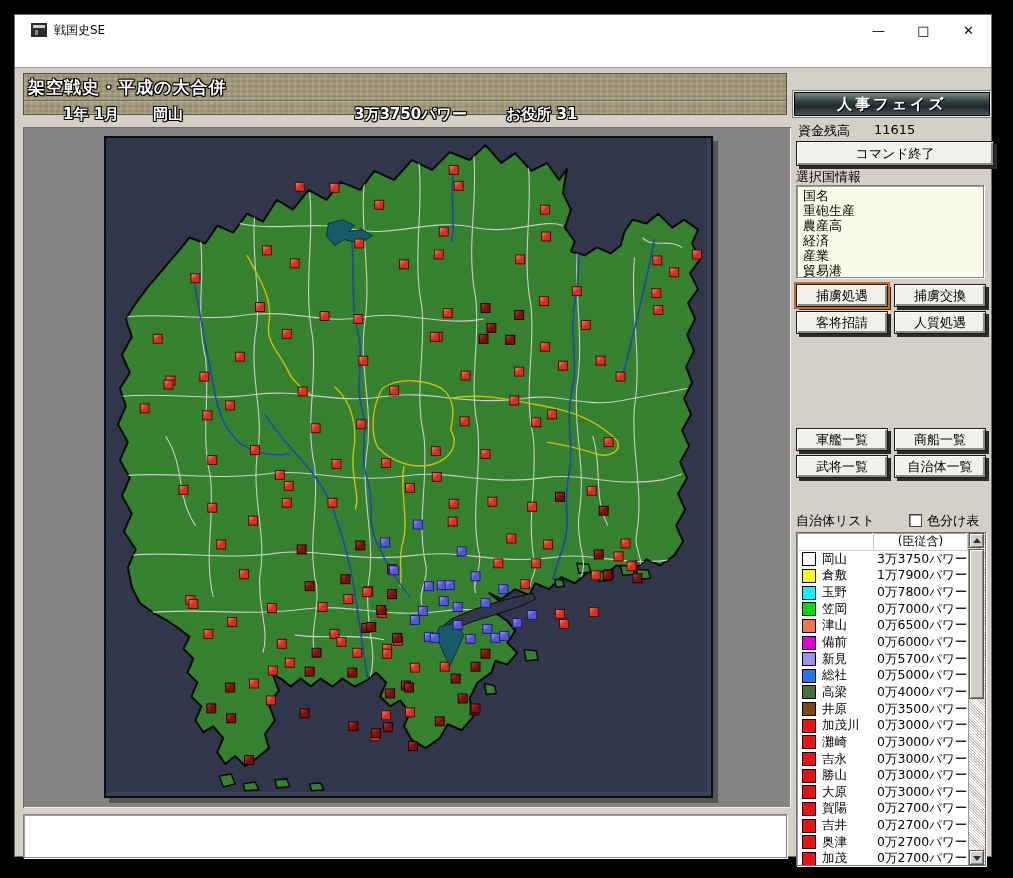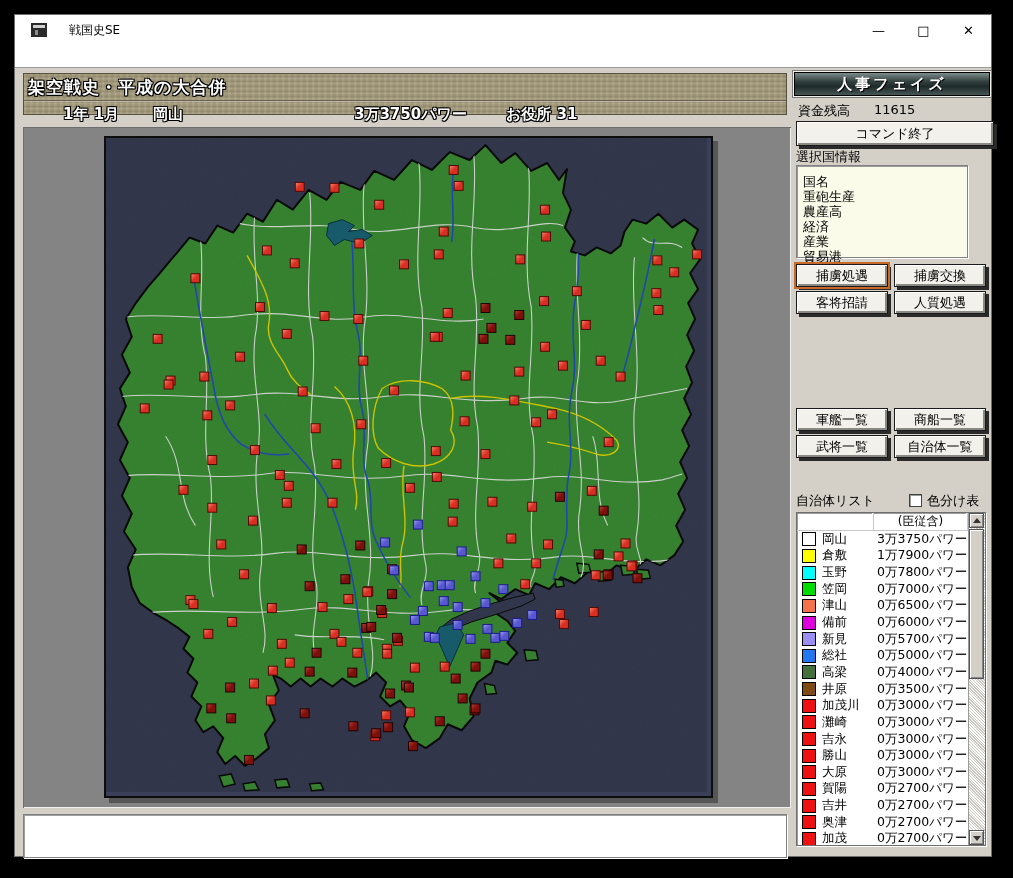--- a/index.html
+++ b/index.html
@@ -4,21 +4,21 @@
 <style>
   html,body{margin:0;padding:0;background:#000;width:1013px;height:878px;overflow:hidden;
     font-family:"DejaVu Sans","Liberation Sans",sans-serif;}
   .window{position:absolute;left:14px;top:14px;width:978px;height:843px;background:#fff;
     border:1px solid #6e6e6e;box-sizing:border-box;}
   
   .titlebar{position:absolute;left:0;top:0;right:0;height:30px;background:#fff;display:flex;align-items:center;}
   .app-icon{width:16px;height:14px;margin-left:16px;background:#2a2a2a;position:relative;flex:0 0 auto;}
   .app-icon:before{content:"";position:absolute;left:2px;top:2px;right:2px;height:3px;background:#cfcfcf;}
   .app-icon:after{content:"";position:absolute;left:4px;bottom:2px;width:3px;height:5px;background:#8a8a8a;}
-  .titletext{font-size:12px;color:#000;margin-left:22px;}
+  .titletext{font-size:12px;color:#000;margin-left:7px;}
   .win-controls{margin-left:auto;display:flex;height:100%;}
   .win-btn{width:45px;height:100%;display:flex;align-items:center;justify-content:center;
     font-size:13px;color:#000;cursor:default;}
   
   .menubar{position:absolute;left:0;top:30px;right:0;height:22px;background:#fff;display:flex;
     align-items:center;padding-left:10px;gap:17px;font-size:12px;color:#000;}
   
   .client{position:absolute;left:0;top:52px;right:0;bottom:0;background:#d4d0c8;border-top:1px solid #9a9a9a;}
   
   .banner{position:absolute;left:8px;top:5px;width:764px;height:42px;
@@ -34,40 +34,40 @@
   
   .workspace{position:absolute;left:8px;top:59px;width:768px;height:681px;background:#848484;
     box-shadow:inset 1px 1px 0 #6d6d6d, inset -1px -1px 0 #efefef;}
   .map-canvas{position:absolute;left:81px;top:9px;width:605px;height:658px;background:#3a4058;
     border:2px solid #0d0d0d;box-shadow:5px 5px 0 rgba(30,30,30,.45);}
   .map-canvas svg{display:block;}
   
   .messagebox{position:absolute;left:8px;top:746px;width:762px;height:42px;background:#fff;
     border:1px solid #808080;box-shadow:inset 1px 1px 0 #a0a0a0, 1px 1px 0 #fff;}
   
-  .rightpanel{position:absolute;left:779px;top:4px;width:196px;height:780px;font-size:13px;color:#000;}
+  .rightpanel{position:absolute;left:779px;top:24px;width:196px;height:780px;font-size:13px;color:#000;}
   .phasebar{position:absolute;left:0;top:0;width:196px;height:24px;
     background:linear-gradient(180deg,#8c9c9a 0%,#44545226 0%),linear-gradient(180deg,#7d8d8b 0%,#33413f 38%,#1e2a2a 62%,#49595733 100%),#2c3a39;
     background:linear-gradient(180deg,#7d8d8b 0%,#33413f 38%,#1e2a2a 62%,#475755 100%);
     border:1px solid #000;box-shadow:0 0 0 1px #f2f0ea, 0 0 0 2px #7b7b7b;box-sizing:border-box;
     display:flex;align-items:center;justify-content:center;color:#fff;font-weight:bold;
     font-size:15px;letter-spacing:3px;text-shadow:1px 1px 0 #000;}
   .fundsrow{position:absolute;left:4px;top:30px;height:16px;}
   .fundsrow .flabel{position:absolute;left:0;white-space:nowrap;}
   .fundsrow .fvalue{position:absolute;left:76px;white-space:nowrap;}
   .btn3d{background:#f3f1ec;border:1px solid #1a1a1a;box-sizing:border-box;
     box-shadow:inset 1px 1px 0 #ffffff, inset -2px -2px 0 #8a8a84, 3px 3px 0 #2a2a2a;
     display:flex;align-items:center;justify-content:center;font-size:13px;color:#000;
     font-family:"DejaVu Sans","Liberation Sans",sans-serif;cursor:default;}
   .btn-focus{outline:2px solid #c76a28;outline-offset:0px;}
   .cmdbtn{position:absolute;left:2px;top:49px;width:198px;height:25px;}
   .sel-label{position:absolute;left:2px;top:76px;}
-  .infobox{position:absolute;left:2px;top:93px;width:172px;height:93px;background:#fbfbe9;
+  .infobox{position:absolute;left:2px;top:93px;width:188px;height:93px;background:#fbfbe9;
     border:1px solid #828282;box-shadow:inset 1px 1px 0 #9a9a9a, 1px 1px 0 #fff;box-sizing:border-box;
-    padding:8px 0 0 6px;}
+    padding:2px 0 0 6px;}
   .infobox div{height:15px;line-height:15px;font-size:13px;}
   .btngrid{position:absolute;left:0;width:196px;}
   .btngrid .btn3d{position:absolute;width:92px;height:23px;}
   .muni-label-row{position:absolute;left:2px;top:420px;width:192px;height:16px;}
   .muni-label{position:absolute;left:0;top:0;}
   .cb{position:absolute;left:113px;top:2px;width:11px;height:11px;background:#fff;
     border:1px solid #444;box-shadow:inset 1px 1px 0 #999;}
   .cb-label{position:absolute;left:131px;top:0;}
   
   .munilist{position:absolute;left:2px;top:440px;width:190px;height:334px;background:#fff;

